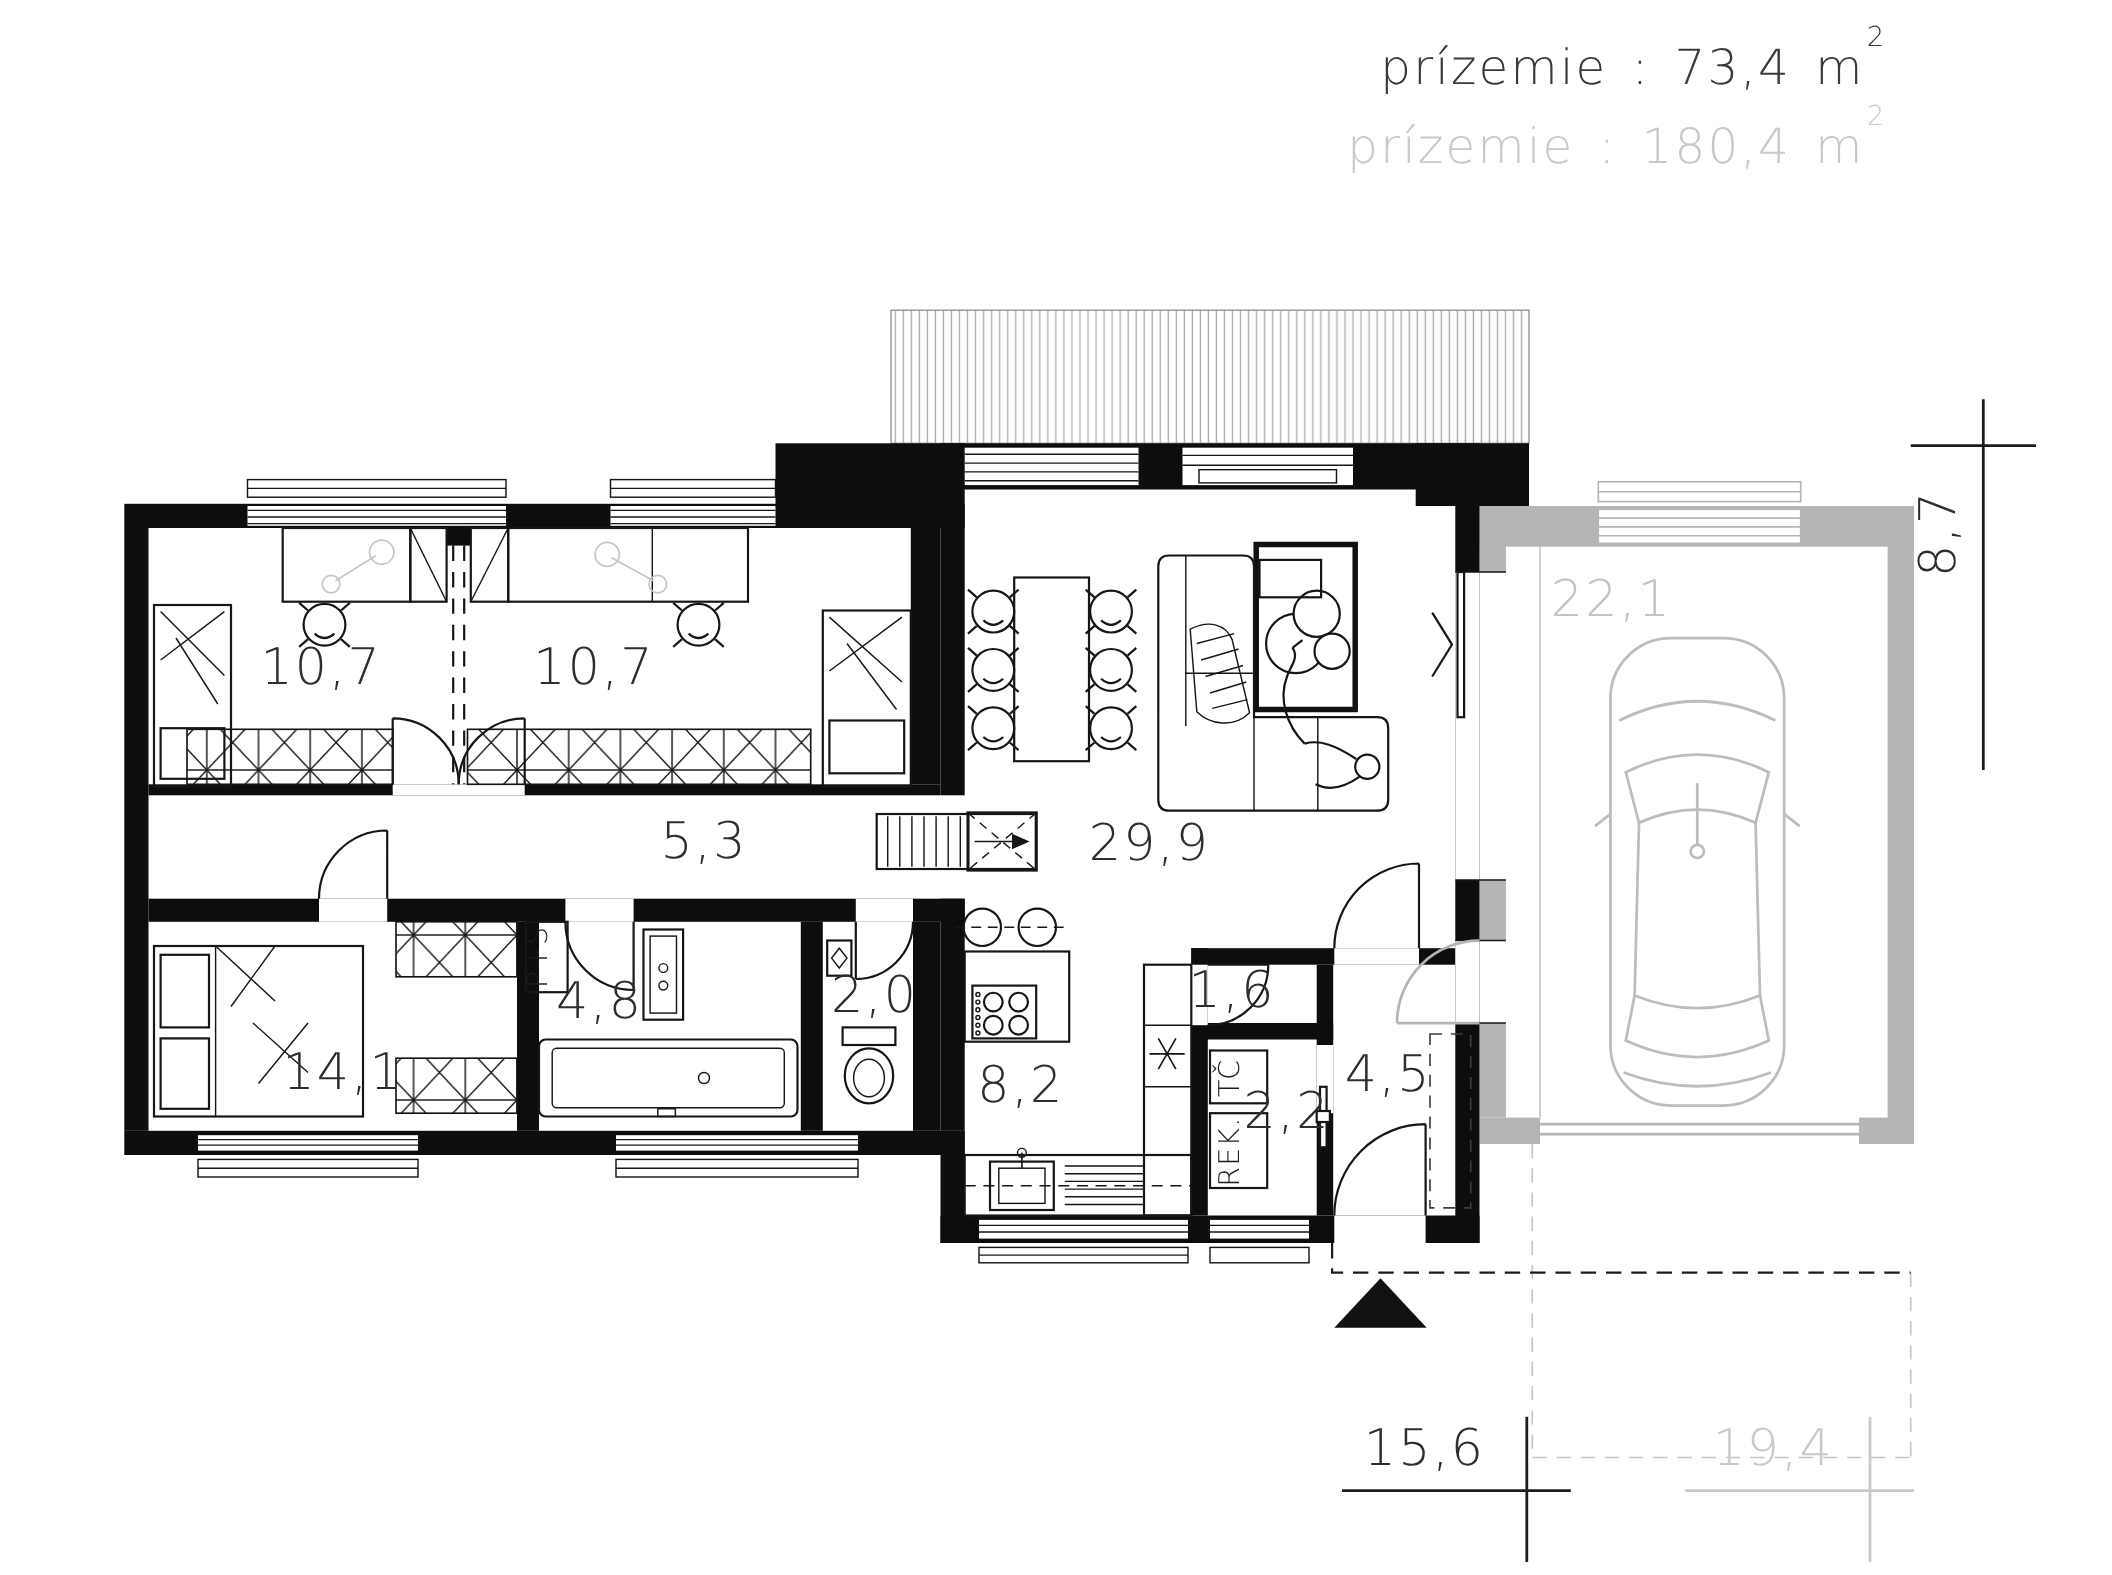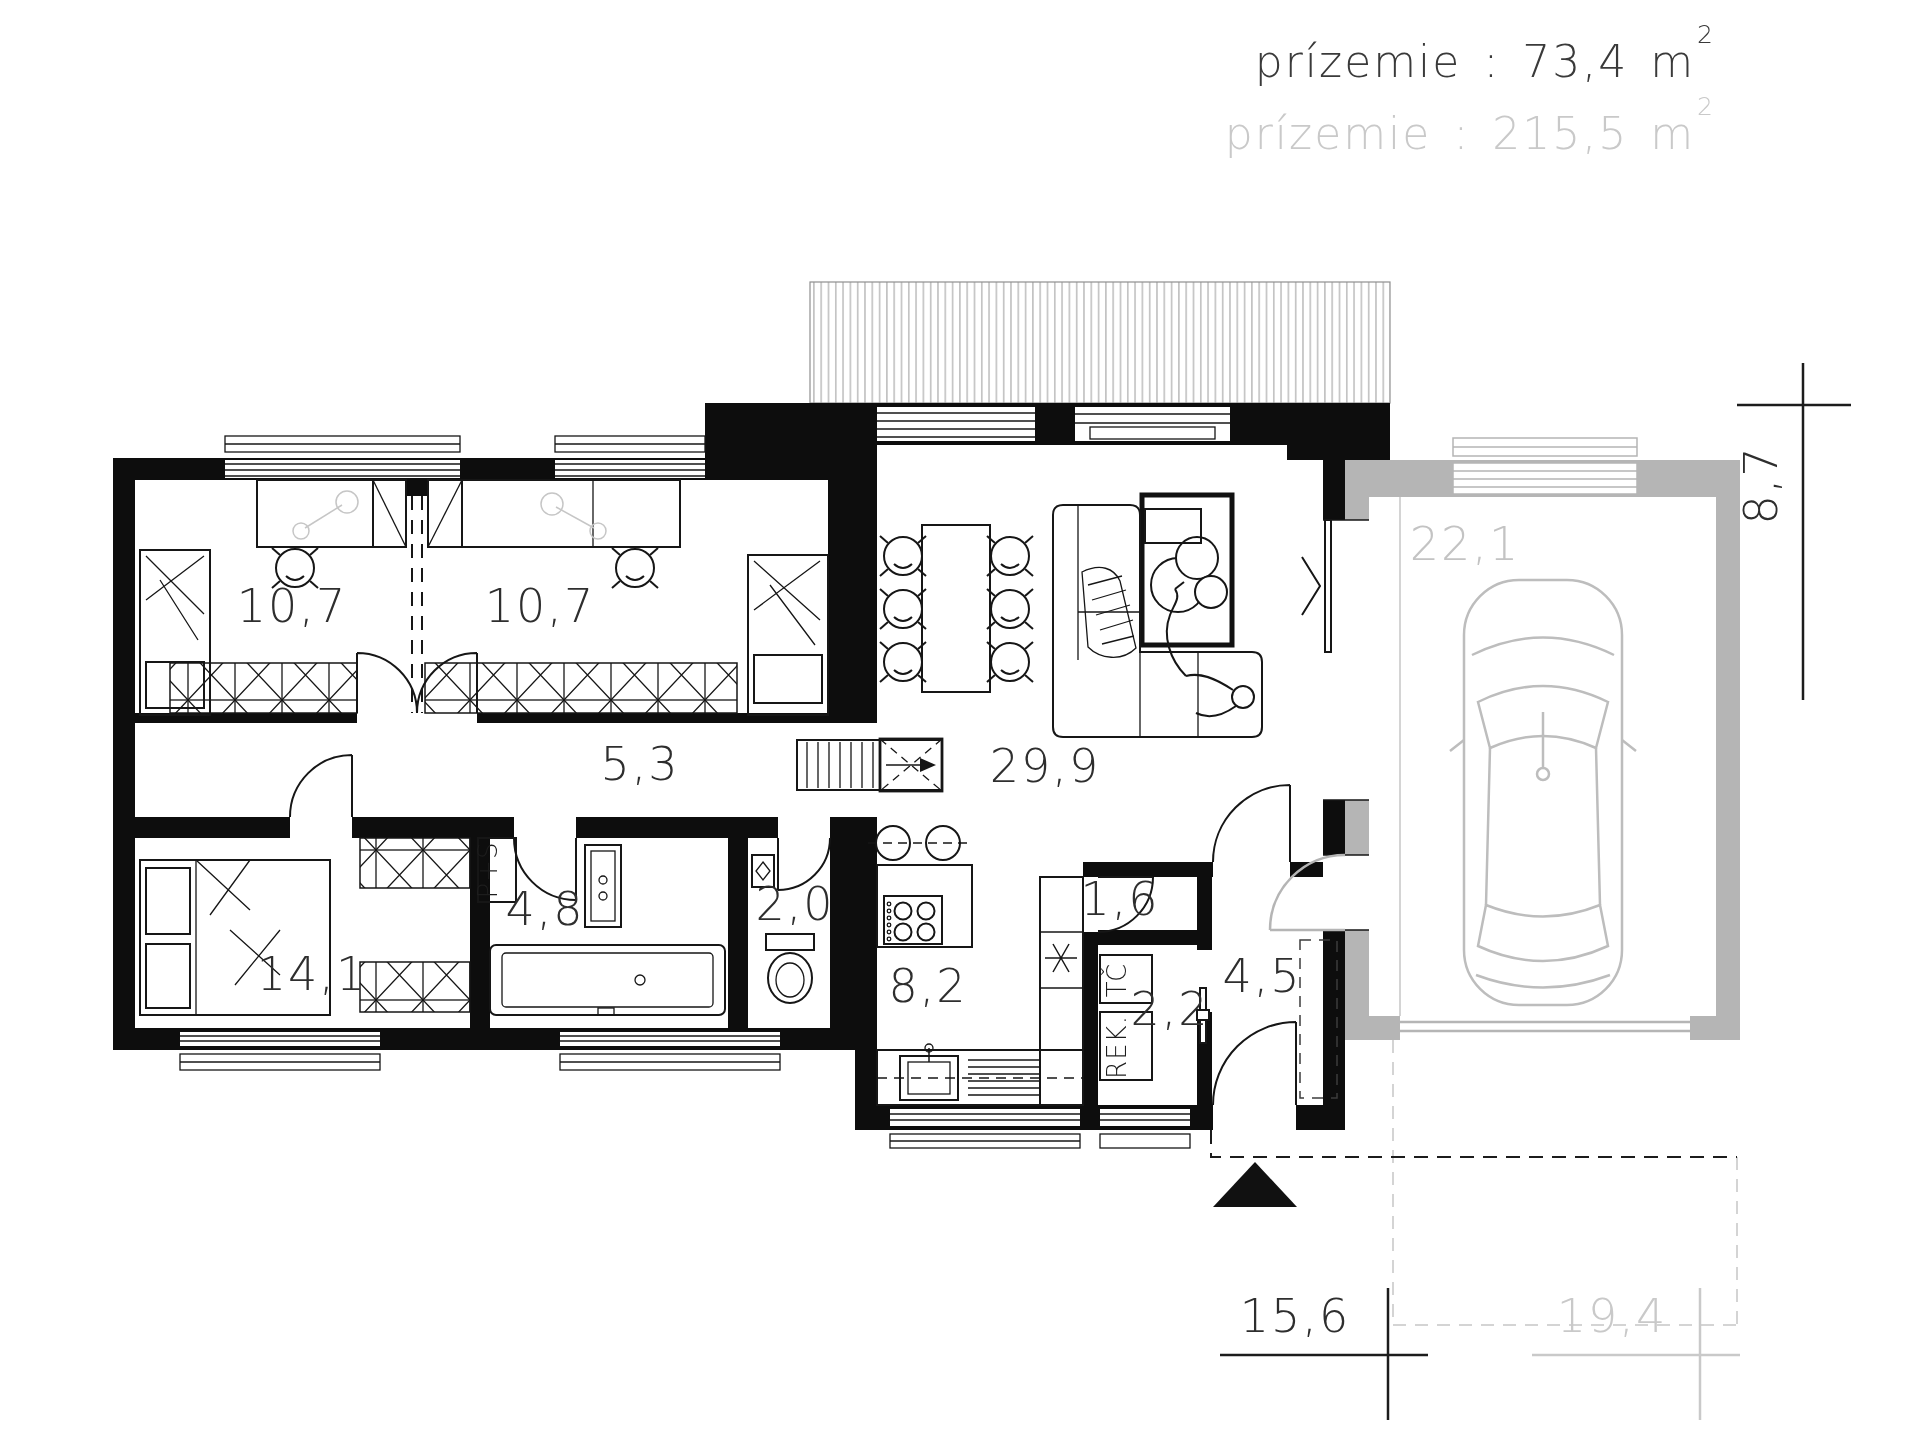--- a/index.html
+++ b/index.html
@@ -36,21 +36,21 @@
 
   <div class="hdr hdr-1">
     <span>prízemie</span>
       <span>:</span>
       <span>73,4</span>
       <span><span>m</span><sup>2</sup></span>
   </div>
   <div class="hdr hdr-2">
     <span>prízemie</span>
       <span>:</span>
-      <span>215,5</span>
+      <span>180,4</span>
       <span><span>m</span><sup>2</sup></span>
   </div>
 
   <svg width="1920" height="1432" viewBox="0 0 1920 1432">
     <defs>
       <pattern id="hatchV" patternUnits="userSpaceOnUse" width="7.3" height="12">
         <line x1="3.6" y1="0" x2="3.6" y2="12" stroke="#ababab" stroke-width="1.2"></line>
       </pattern>
       <pattern id="ward" patternUnits="userSpaceOnUse" width="47" height="50">
         <rect x="0" y="0" width="47" height="50" fill="none" stroke="#161616" stroke-width="1.3"></rect>

